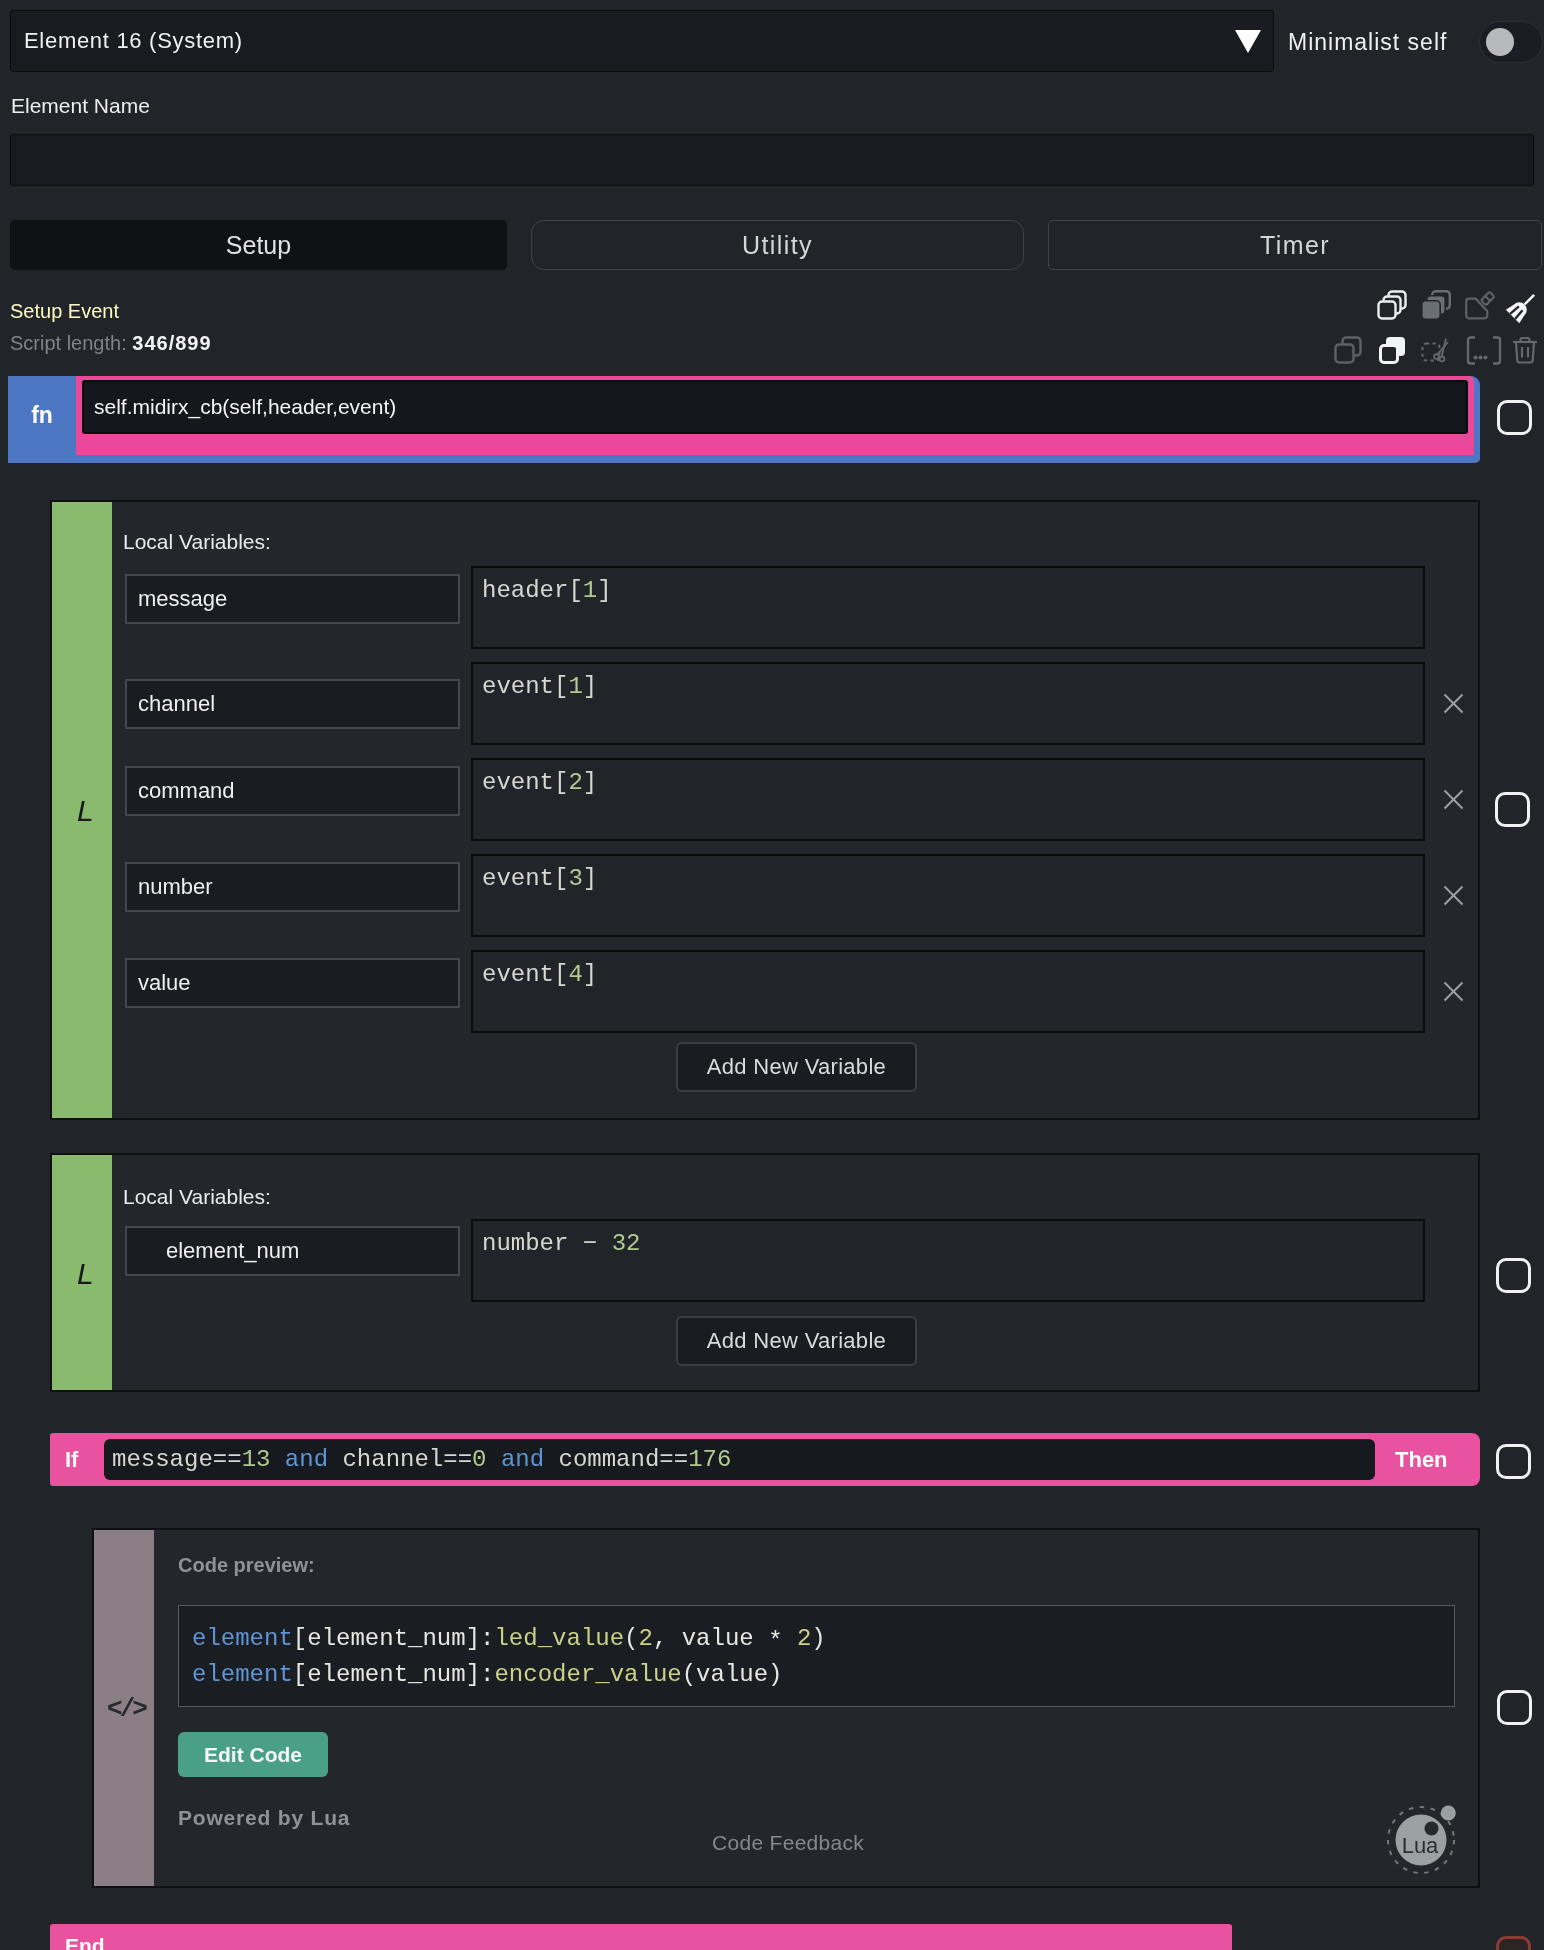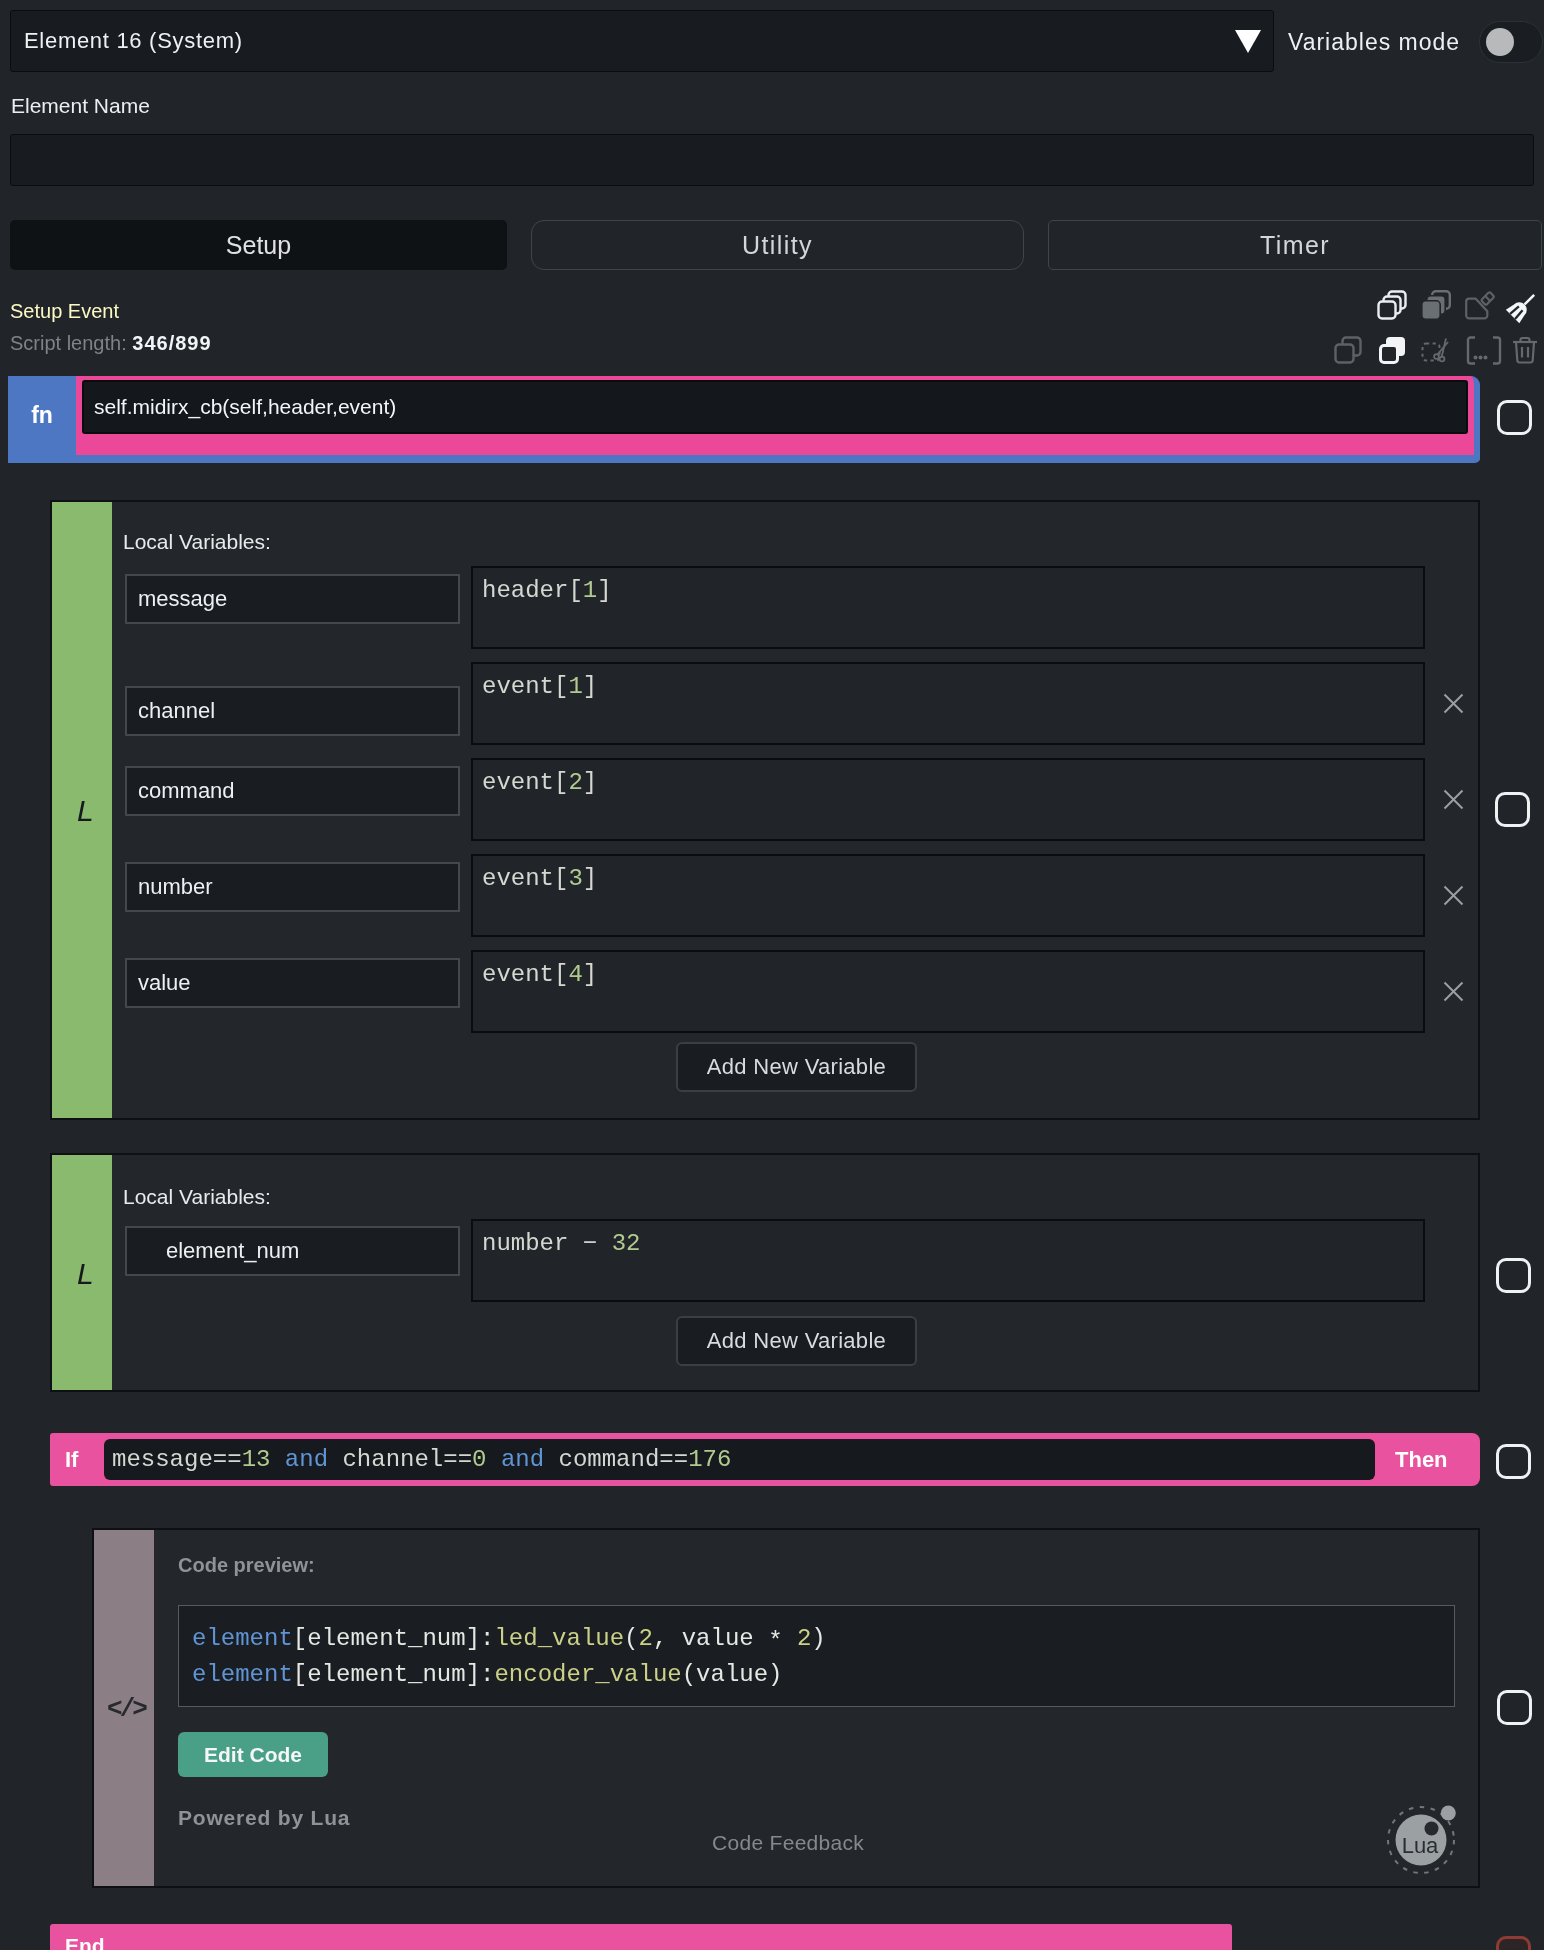--- a/index.html
+++ b/index.html
@@ -20,21 +20,21 @@
   .val-input { position:absolute; width:954px; height:83px; background:#212529; border:2px solid #0a0c0d; padding:9px 0 0 9px; }
   .addbtn { position:absolute; width:241px; height:50px; background:#191d21; border:2px solid #3a3f45; border-radius:6px; font-size:22px; letter-spacing:0.3px; color:#d9dcde; text-align:center; line-height:46px; }
 </style>
 </head>
 <body>
 
 <div class="abs" style="left:10px; top:10px; width:1264px; height:62px; background:#181c20; border:1px solid #0a0c0e; border-radius:3px;">
   <div class="abs" style="left:13px; top:0; height:60px; line-height:60px; font-size:22px; letter-spacing:0.7px; color:#eef0f2;">Element 16 (System)</div>
   <div class="abs" style="right:12px; top:19px; width:0; height:0; border-left:13px solid transparent; border-right:13px solid transparent; border-top:23px solid #ffffff;"></div>
 </div>
-<div class="abs" style="left:1288px; top:21px; height:42px; line-height:42px; font-size:23px; letter-spacing:1px; color:#eef0f2;">Variables mode</div>
+<div class="abs" style="left:1288px; top:21px; height:42px; line-height:42px; font-size:23px; letter-spacing:1px; color:#eef0f2;">Minimalist self</div>
 <div class="abs" style="left:1479px; top:21px; width:64px; height:42px; border-radius:21px; background:#1a1e22; border:1px solid #2c3136;">
   <div class="abs" style="left:6px; top:6px; width:28px; height:28px; border-radius:50%; background:#b7b9bb;"></div>
 </div>
 
 <div class="abs" style="left:11px; top:94px; font-size:21px; color:#eceef0;">Element Name</div>
 <div class="abs" style="left:10px; top:134px; width:1524px; height:52px; background:#181c20; border:1px solid #0a0c0e; border-radius:3px;"></div>
 
 <div class="abs" style="left:10px; top:220px; width:497px; height:50px; background:#0f1215; border-radius:5px; text-align:center; line-height:50px; font-size:25px; color:#dfe1e3;">Setup</div>
 <div class="abs" style="left:531px; top:220px; width:493px; height:50px; border:1px solid #40454b; border-radius:13px; text-align:center; line-height:48px; font-size:25px; letter-spacing:1.4px; color:#d4d6d8;">Utility</div>
 <div class="abs" style="left:1048px; top:220px; width:494px; height:50px; border:1px solid #40454b; border-radius:5px; text-align:center; line-height:48px; font-size:25px; letter-spacing:1.4px; color:#d4d6d8;">Timer</div>
@@ -136,21 +136,21 @@
 <div class="checkbox" style="left:1497px; top:400px;"></div>
 
 <div class="block" style="left:50px; top:500px; width:1430px; height:620px;">
   <div class="strip" style="background:#8aba6e;"></div>
   <div class="abs" style="left:25px; top:292px; font-size:30px; font-style:italic; color:#17191c;">L</div>
   <div class="lbl-lv" style="left:71px; top:28px;">Local Variables:</div>
 
   <div class="name-input" style="left:73px; top:72px;">message</div>
   <div class="val-input" style="left:419px; top:64px;"><span class="mono"><span class="cid">header[</span><span class="cnum">1</span><span class="cid">]</span></span></div>
 
-  <div class="name-input" style="left:73px; top:184px;">channel</div>
+  <div class="name-input" style="left:73px; top:177px;">channel</div>
   <div class="val-input" style="left:419px; top:160px;"><span class="mono"><span class="cid">event[</span><span class="cnum">1</span><span class="cid">]</span></span></div>
 
   <div class="name-input" style="left:73px; top:264px;">command</div>
   <div class="val-input" style="left:419px; top:256px;"><span class="mono"><span class="cid">event[</span><span class="cnum">2</span><span class="cid">]</span></span></div>
 
   <div class="name-input" style="left:73px; top:360px;">number</div>
   <div class="val-input" style="left:419px; top:352px;"><span class="mono"><span class="cid">event[</span><span class="cnum">3</span><span class="cid">]</span></span></div>
 
   <div class="name-input" style="left:73px; top:456px;">value</div>
   <div class="val-input" style="left:419px; top:448px;"><span class="mono"><span class="cid">event[</span><span class="cnum">4</span><span class="cid">]</span></span></div>

